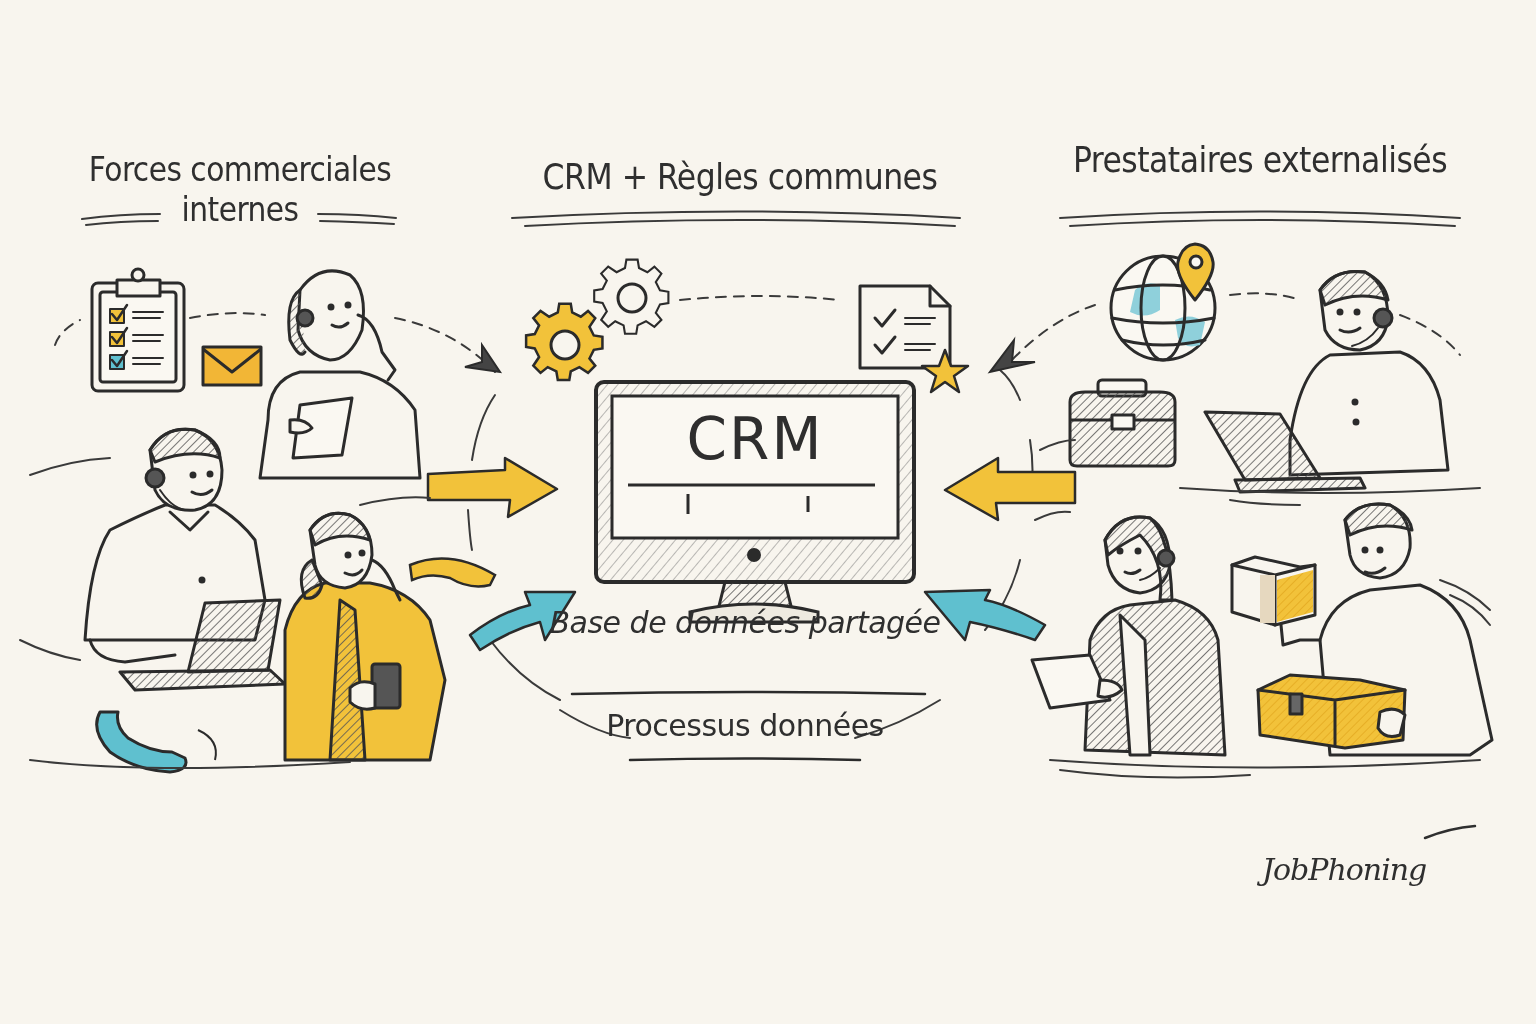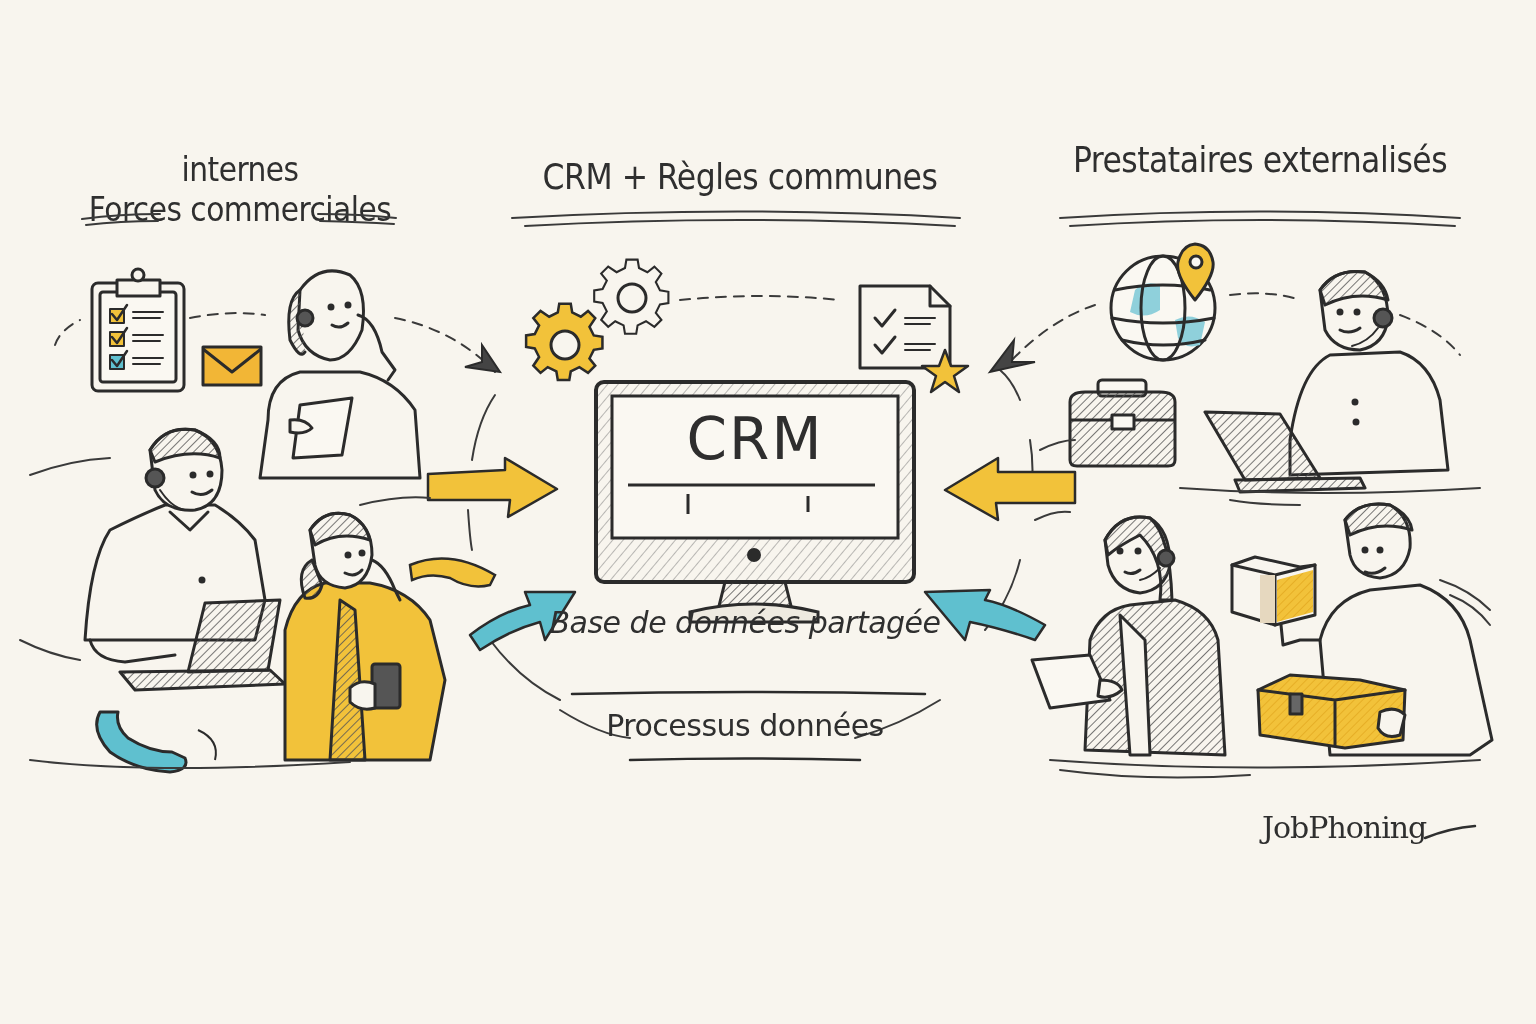--- a/index.html
+++ b/index.html
@@ -19,36 +19,36 @@
       letter-spacing: -0.5px;
       font-stretch: condensed;
     }
     #h-left { left: 60px; top: 150px; width: 360px; font-size: 33px; line-height: 40px; }
     #h-center { left: 500px; top: 155px; width: 480px; font-size: 35px; line-height: 44px; }
     #h-right { left: 1050px; top: 138px; width: 420px; font-size: 35px; line-height: 44px; }
     .sub-label { font-size: 30px; text-align: center; color: #2f2f2f; letter-spacing: -0.5px; }
     #lbl-db { left: 545px; top: 605px; width: 400px; font-style: italic; }
     #lbl-proc { left: 590px; top: 708px; width: 310px; }
     #brand {
-      left: 1262px; top: 810px; width: 200px;
-      font-family: "DejaVu Serif", serif; 
+      left: 1262px; top: 852px; width: 200px;
+      font-family: "DejaVu Serif", serif; font-style: italic;
       font-size: 30px; color: #2f2f2f; letter-spacing: -1px;
     }
     #crm-text {
       left: 620px; top: 405px; width: 270px; text-align: center;
       font-size: 58px; font-weight: normal; color: #2e2e2e; letter-spacing: 2px;
     }
     svg { position: absolute; left: 0; top: 0; overflow: visible; }
   </style>
 </head>
 <body>
 
 <div id="h-left" class="abs heading">
+  <div>Forces commerciales</div>
   <div>internes</div>
-  <div>Forces commerciales</div>
 </div>
 <div id="h-center" class="abs heading">CRM + Règles communes</div>
 <div id="h-right" class="abs heading">Prestataires externalisés</div>
 
 <svg width="1536" height="1024" viewBox="0 0 1536 1024">
   <defs>
     <pattern id="hatch" width="6" height="6" patternUnits="userSpaceOnUse" patternTransform="rotate(45)">
       <line x1="0" y1="0" x2="0" y2="6" stroke="#555" stroke-width="1.6"></line>
     </pattern>
     <pattern id="hatchLight" width="8" height="8" patternUnits="userSpaceOnUse" patternTransform="rotate(40)">

